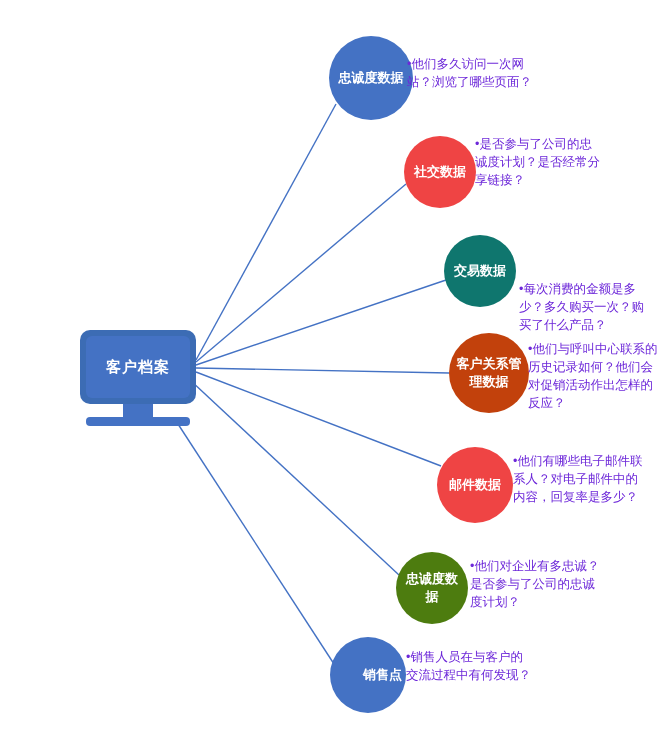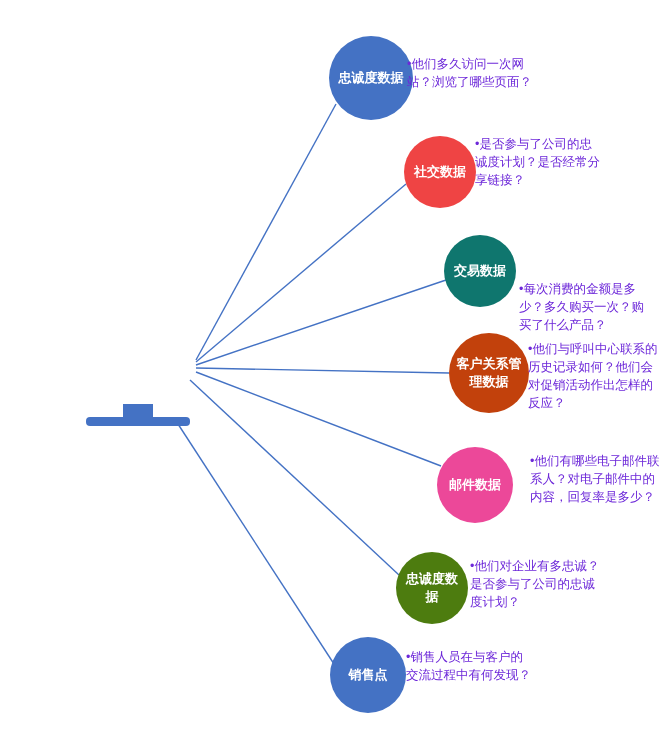--- a/index.html
+++ b/index.html
@@ -102,45 +102,49 @@
       <line x1="196" y1="362" x2="406" y2="184" stroke="#4472c4" stroke-width="1.4"></line>
       <line x1="196" y1="365" x2="446" y2="280" stroke="#4472c4" stroke-width="1.4"></line>
       <line x1="196" y1="368" x2="449" y2="373" stroke="#4472c4" stroke-width="1.4"></line>
       <line x1="196" y1="372" x2="441" y2="466" stroke="#4472c4" stroke-width="1.4"></line>
       <line x1="190" y1="380" x2="399" y2="575" stroke="#4472c4" stroke-width="1.4"></line>
       <line x1="178" y1="424" x2="334" y2="664" stroke="#4472c4" stroke-width="1.4"></line>
     </svg>
 
   <div class="hub-neck"></div>
   <div class="hub-base"></div>
+  <div class="hub-screen">
+    <div class="hub-screen-inner"></div>
+    <span class="hub-label">客户档案</span>
+  </div>
 
   <div id="nodes">
       <div class="node" style="left: 329px; top: 36px; width: 84px; height: 84px; background: rgb(68, 114, 196);">
         <span>忠诚度数据</span>
       </div>
       <div class="note" style="left: 407px; top: 55px; width: 128px;">•他们多久访问一次网站？浏览了哪些页面？</div>
       <div class="node" style="left: 404px; top: 136px; width: 72px; height: 72px; background: #ef4444;">
         <span>社交数据</span>
       </div>
       <div class="note" style="left: 475px; top: 135px; width: 128px;">•是否参与了公司的忠诚度计划？是否经常分享链接？</div>
       <div class="node" style="left: 444px; top: 235px; width: 72px; height: 72px; background: #0f766e;">
         <span>交易数据</span>
       </div>
       <div class="note" style="left: 519px; top: 235px; width: 130px; margin-top: 45px;">•每次消费的金额是多少？多久购买一次？购买了什么产品？</div>
       <div class="node" style="left: 449px; top: 333px; width: 80px; height: 80px; background: #c2410c;">
         <span>客户关系管理数据</span>
       </div>
       <div class="note" style="left: 528px; top: 340px; width: 136px;">•他们与呼叫中心联系的历史记录如何？他们会对促销活动作出怎样的反应？</div>
-      <div class="node" style="left: 437px; top: 447px; width: 76px; height: 76px; background: #ec4899;">
+      <div class="node" style="left: 437px; top: 447px; width: 76px; height: 76px; background: #ef4444;">
         <span>邮件数据</span>
       </div>
-      <div class="note" style="left: 513px; top: 452px; width: 136px; margin-left: 17px;">•他们有哪些电子邮件联系人？对电子邮件中的内容，回复率是多少？</div>
+      <div class="note" style="left: 513px; top: 452px; width: 136px;">•他们有哪些电子邮件联系人？对电子邮件中的内容，回复率是多少？</div>
       <div class="node" style="left: 396px; top: 552px; width: 72px; height: 72px; background: #4d7c0f;">
         <span>忠诚度数据</span>
       </div>
       <div class="note" style="left: 470px; top: 557px; width: 134px;">•他们对企业有多忠诚？是否参与了公司的忠诚度计划？</div>
-      <div class="node" style="left: 330px; top: 637px; width: 76px; height: 76px; background: rgb(68, 114, 196);">
+      <div class="node" style="left: 330px; top: 637px; width: 76px; height: 76px; background: rgb(68, 114, 196); justify-content: flex-end;">
         <span>销售点</span>
       </div>
       <div class="note" style="left: 406px; top: 648px; width: 128px;">•销售人员在与客户的交流过程中有何发现？</div>
     </div>
 
 </div>
 
 </body></html>

